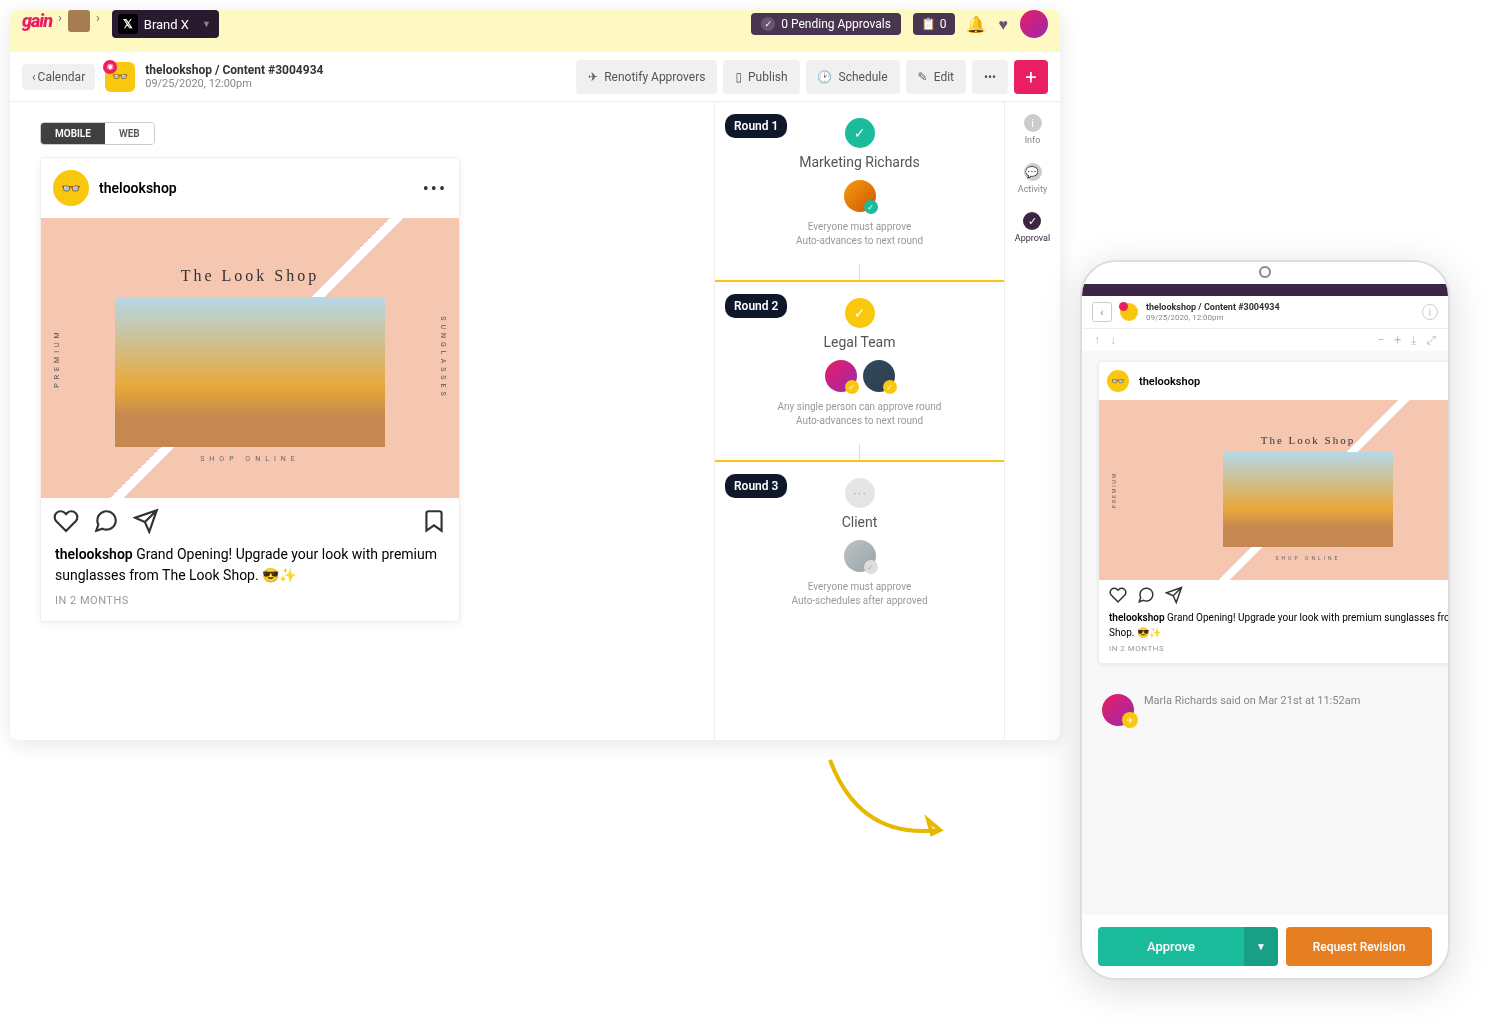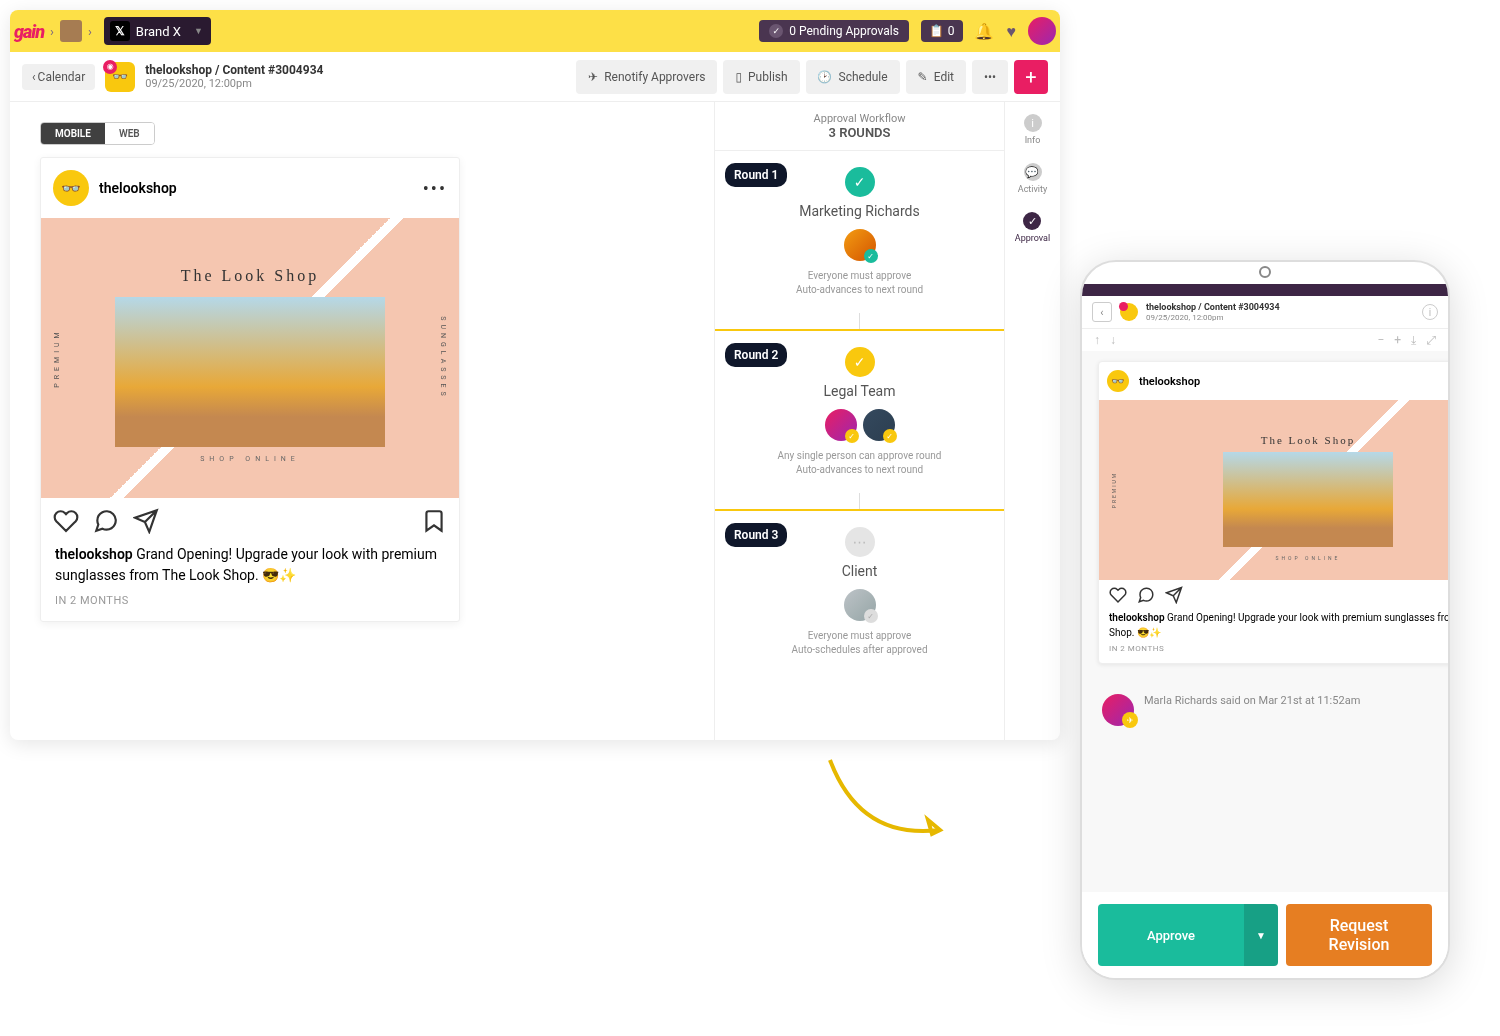--- a/index.html
+++ b/index.html
@@ -1,18 +1,18 @@
 <!DOCTYPE html>
 <html><head>
 <meta charset="utf-8">
 <style>
 *{box-sizing:border-box;margin:0;padding:0;font-family:-apple-system,BlinkMacSystemFont,"Segoe UI",Roboto,sans-serif}
 body{background:#fff;width:1500px;height:1036px;position:relative;overflow:hidden}
 .app{width:1050px;height:730px;background:#fff;border-radius:8px;box-shadow:0 4px 20px rgba(0,0,0,0.1);position:absolute;top:10px;left:10px;overflow:hidden}
-.topbar{height:42px;background:#fde047;display:flex;align-items:center;padding:0 4px;color:#fff;font-size:13px}
+.topbar{height:42px;background:#fef9c3;display:flex;align-items:flex-start;padding:0 12px;color:#fff;font-size:13px}
 .logo{color:#e91e63;font-weight:900;font-size:18px;font-style:italic;letter-spacing:-1px}
 .crumb-sep{margin:0 6px;color:#7a6680}
 .crumb-thumb{width:22px;height:22px;background:#a67c52;border-radius:3px;display:inline-block}
 .brand-box{display:flex;align-items:center;gap:6px;background:#2a1a30;padding:4px 30px 4px 6px;border-radius:4px;margin-left:6px;position:relative}
 .x-icon{width:20px;height:20px;background:#000;color:#fff;border-radius:3px;display:flex;align-items:center;justify-content:center;font-weight:700;font-size:12px}
 .brand-caret{position:absolute;right:8px;font-size:9px;color:#888}
 .top-right{margin-left:auto;display:flex;align-items:center;gap:12px}
 .pending-pill{background:#4a3550;padding:4px 10px;border-radius:4px;display:flex;align-items:center;gap:6px;font-size:12px}
 .check-circle{width:14px;height:14px;border-radius:50%;background:#6a5570;display:flex;align-items:center;justify-content:center;font-size:9px}
 .clipboard-pill{background:#4a3550;padding:4px 8px;border-radius:4px;font-size:12px;display:flex;align-items:center;gap:4px}
@@ -106,21 +106,21 @@
 .p-card .post-time{font-size:8px;padding:0 10px 10px}
 .comment-block{display:flex;gap:10px;margin-top:30px;padding:0 4px}
 .c-avatar{width:32px;height:32px;border-radius:50%;background:linear-gradient(135deg,#e91e63,#9c27b0);position:relative;flex-shrink:0}
 .c-send{position:absolute;bottom:-2px;right:-4px;width:16px;height:16px;border-radius:50%;background:#f9c80e;display:flex;align-items:center;justify-content:center;font-size:8px;color:#fff}
 .c-body{flex:1}
 .c-meta{font-size:11px;color:#888;margin-bottom:6px}
 .c-bubble{background:#f0f0f0;padding:10px 12px;border-radius:4px;font-size:12px;color:#333}
 .phone-actions{display:flex;gap:0;padding:12px 16px;background:#fff}
 .approve-btn{flex:1;background:#1abc9c;color:#fff;border:none;padding:12px;font-size:13px;font-weight:500;border-radius:4px 0 0 4px;cursor:pointer}
 .approve-caret{width:34px;background:#17a085;border:none;color:#fff;border-radius:0 4px 4px 0;cursor:pointer;font-size:10px;margin-right:8px}
-.revise-btn{flex:1;background:#e67e22;color:#fff;border:none;padding:12px;font-size:16px;font-weight:500;border-radius:4px;cursor:pointer}
+.revise-btn{flex:1;background:#e67e22;color:#fff;border:none;padding:12px;font-size:12px;font-weight:500;border-radius:4px;cursor:pointer}
 
 
 .arrow{position:absolute;left:820px;top:750px;width:140px;height:120px;pointer-events:none}
 .arrow path{stroke:#e6b800;stroke-width:4;fill:none}
 .arrow-head{fill:#e6b800}
 </style>
 </head>
 <body>
 
 <div class="app">
@@ -220,24 +220,20 @@
         </div>
         <div class="post-caption">
           <b>thelookshop</b><span> Grand Opening! Upgrade your look with premium sunglasses from The Look Shop. 😎✨</span>
         </div>
         <div class="post-time">IN 2 MONTHS</div>
       </div>
     </div>
 
     <div class="workflow-col">
 
-      <div class="wf-head">
-        <div class="wf-head-label">Approval Workflow</div>
-        <div class="wf-head-rounds">3 ROUNDS</div>
-      </div>
 
       <div class="round">
         <span class="round-pill">Round 1</span>
         <div class="round-status status-green">✓</div>
         <div class="round-title">Marketing Richards</div>
         <div class="round-avatars">
           <div class="r-avatar" style="background:linear-gradient(135deg,#f39c12,#d35400)">
               <span class="mini-check" style="background:#1abc9c">✓</span>
             </div>
         </div>

